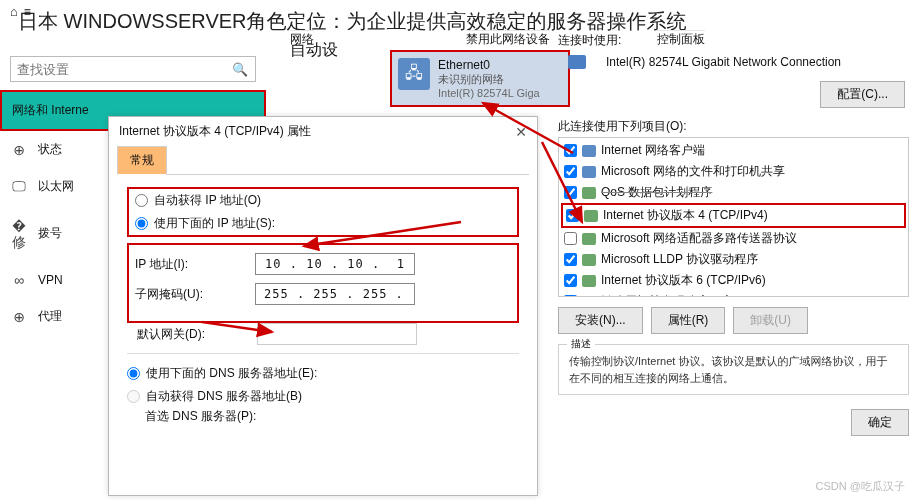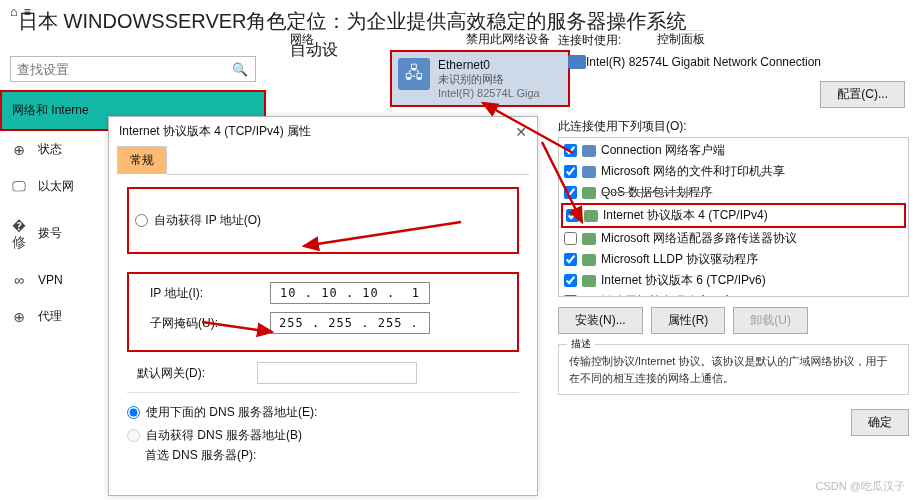--- a/index.html
+++ b/index.html
@@ -21,32 +21,32 @@
 .adapter-card .t3{font-size:11px;color:#6a6a6a}
 .toolbar-top{position:absolute;top:30px;left:290px;right:0;height:18px;font-size:11px;color:#555;display:flex;gap:22px}
 .toolbar-top span{border-top:1px solid #e5e5e5}
 .dialog{position:absolute;top:116px;left:108px;width:430px;height:380px;border:1px solid #b8b8b8;background:#fff;box-shadow:0 0 6px rgba(0,0,0,.15)}
 .dlg-title{padding:6px 10px;font-size:12px;display:flex;justify-content:space-between;align-items:center}
 .dlg-close{font-size:14px;color:#555;cursor:pointer}
 .dlg-tab{margin:0 8px;border-bottom:1px solid #d0d0d0;display:flex}
 .dlg-tab .tab{padding:5px 12px;border:1px solid #d0d0d0;border-bottom:1px solid #fff;background:#fdba74;margin-bottom:-1px;font-size:12px}
 .dlg-body{padding:12px 18px}
 .dlg-desc{font-size:12px;line-height:1.6;margin-bottom:14px}
-.radio-group{border:2px solid #cc0000;padding:20px 6px;margin-bottom:18px}
+.radio-group{border:2px solid #cc0000;padding:0 6px;margin-bottom:6px}
 .radio-row{display:flex;align-items:center;gap:6px;padding:3px 0;font-size:12px}
 .radio-row input{margin:0}
-.ip-block{border:2px solid #cc0000;padding:8px 21px;margin-bottom:10px}
+.ip-block{border:2px solid #cc0000;padding:8px 6px;margin-bottom:0}
 .ip-row{display:flex;align-items:center;margin-bottom:8px}
 .ip-row label{width:120px;font-size:12px}
 .ip-input{border:1px solid #888;padding:3px 8px;width:160px;text-align:center;font-family:monospace;letter-spacing:1px;font-size:12px}
 .dns-block{border-top:1px solid #ddd;padding-top:8px;color:#888}
 .dns-block .radio-row{color:#666}
 .right{position:absolute;top:32px;left:558px;right:6px}
 .right-title{font-size:12px;margin-bottom:4px}
-.nic-name{display:flex;align-items:flex-start;gap:0;margin:6px 0 12px 10px}
+.nic-name{display:flex;align-items:flex-start;gap:20px;margin:6px 0 12px 10px}
 .nic-name .ic{width:18px;height:14px;background:#4a7fc4;border-radius:2px}
 .btn-row{display:flex;justify-content:flex-end;gap:6px;margin:4px 4px 10px 0}
 .btn{border:1px solid #adadad;background:#e9e9e9;padding:4px 16px;font-size:12px;cursor:pointer}
 .btn.dis{color:#a0a0a0}
 .items-label{font-size:12px;margin-bottom:2px}
 .items-list{border:1px solid #c8c8c8;height:160px;overflow:auto;padding:2px;position:relative}
 .item-row{display:flex;align-items:center;gap:5px;padding:2px 3px;font-size:12px;white-space:nowrap}
 .item-row input{margin:0;width:13px;height:13px}
 .item-row .pi{width:14px;height:12px;background:#6aa56a;border-radius:2px;flex-shrink:0}
 .item-row .pi.blue{background:#5a8bc4}
@@ -130,20 +130,24 @@
   </div>
   <div class="dlg-tab">
       <div class="tab">常规</div>
     </div>
   <div class="dlg-body">
     <div class="radio-group">
       <div class="radio-row">
           <input type="radio" style="">
           <label>自动获得 IP 地址(O)</label>
         </div>
+      <div class="radio-row">
+          <input type="radio" checked="" style="">
+          <label>使用下面的 IP 地址(S):</label>
+        </div>
     </div>
     <div class="ip-block">
       <div class="ip-row">
           <label>IP 地址(I):</label>
           <input class="ip-input" value="10 . 10 . 10 .  1" style="">
         </div>
       <div class="ip-row">
           <label>子网掩码(U):</label>
           <input class="ip-input" value="255 . 255 . 255 .  0" style="">
         </div>
@@ -175,21 +179,21 @@
       <span>Intel(R) 82574L Gigabit Network Connection</span>
     </div>
   <div class="btn-row">
       <button class="btn">配置(C)...</button>
     </div>
   <div class="items-label">此连接使用下列项目(O):</div>
   <div class="items-list" id="items-list">
       <div class="item-row">
         <input type="checkbox" checked="" style="">
         <div class="pi blue"></div>
-        <span>Connection 网络客户端</span>
+        <span>Internet 网络客户端</span>
       </div>
       <div class="item-row">
         <input type="checkbox" checked="" style="">
         <div class="pi blue"></div>
         <span>Microsoft 网络的文件和打印机共享</span>
       </div>
       <div class="item-row strike">
         <input type="checkbox" checked="" style="">
         <div class="pi green"></div>
         <span>QoS 数据包计划程序</span>

